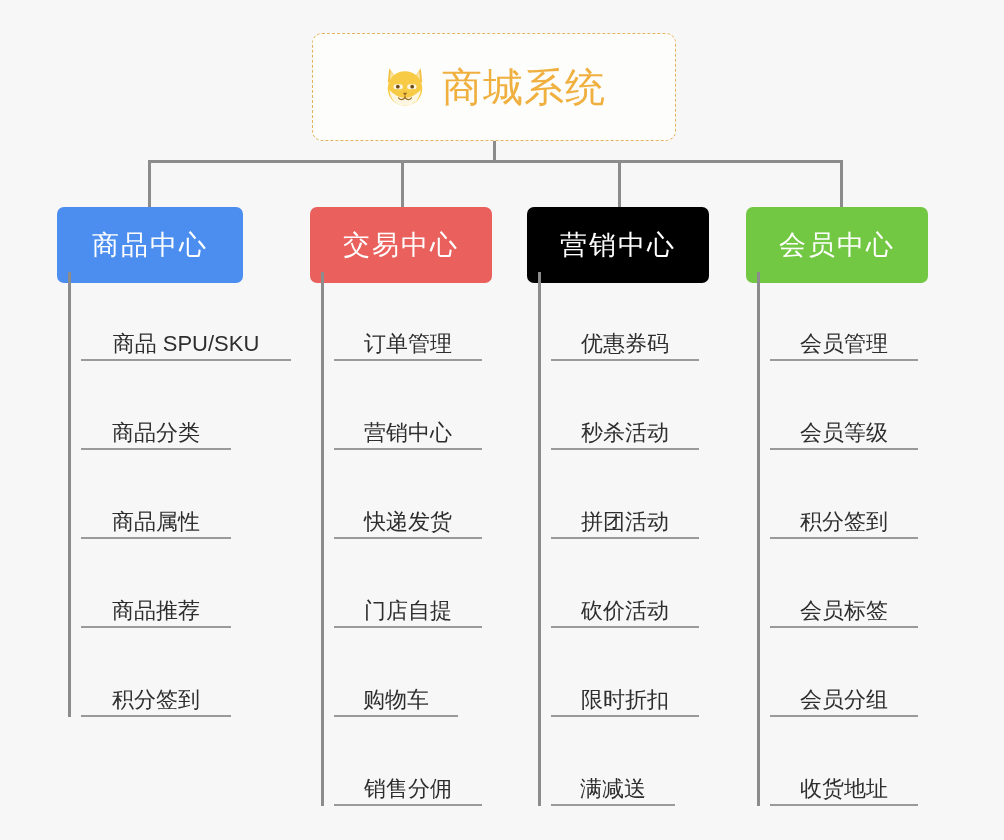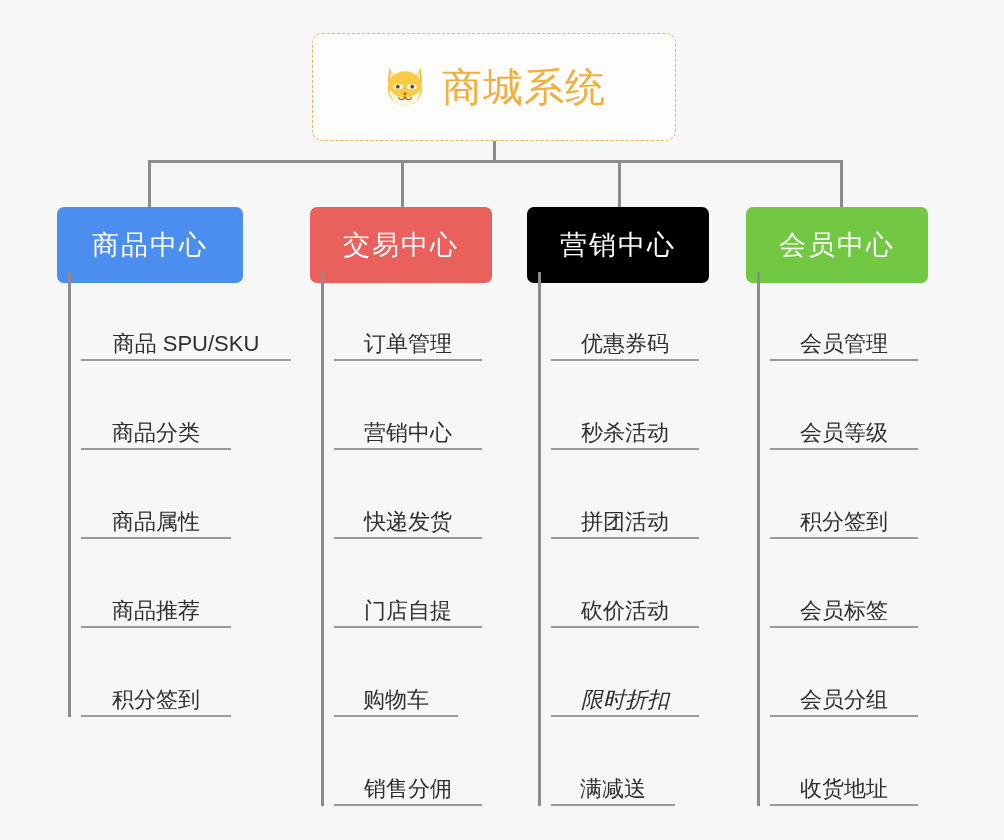--- a/index.html
+++ b/index.html
@@ -187,21 +187,21 @@
     </div>
     <div class="leaf" style="width:148px;">
       <span class="leaf-label">秒杀活动</span>
     </div>
     <div class="leaf" style="width:148px;">
       <span class="leaf-label">拼团活动</span>
     </div>
     <div class="leaf" style="width:148px;">
       <span class="leaf-label">砍价活动</span>
     </div>
-    <div class="leaf" style="width:148px;font-style:italic;">
+    <div class="leaf" style="width:148px;">
       <span class="leaf-label">限时折扣</span>
     </div>
     <div class="leaf" style="width:124px;">
       <span class="leaf-label">满减送</span>
     </div>
   </div>
 
   <div class="cat-box" style="left:746px; top:207px; width:182px; background:#73c843;">
     <span>会员中心</span>
   </div>

